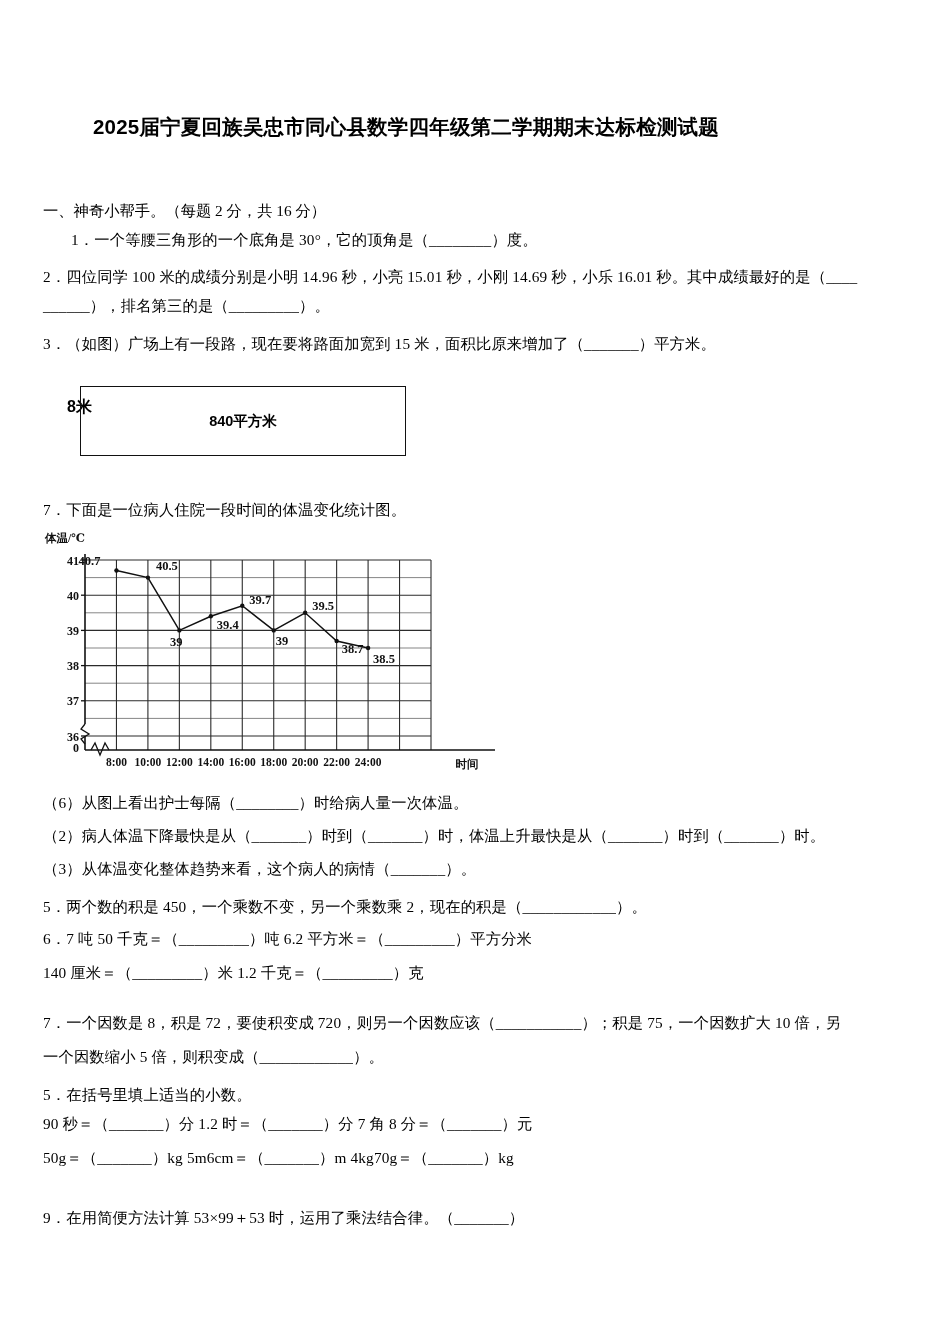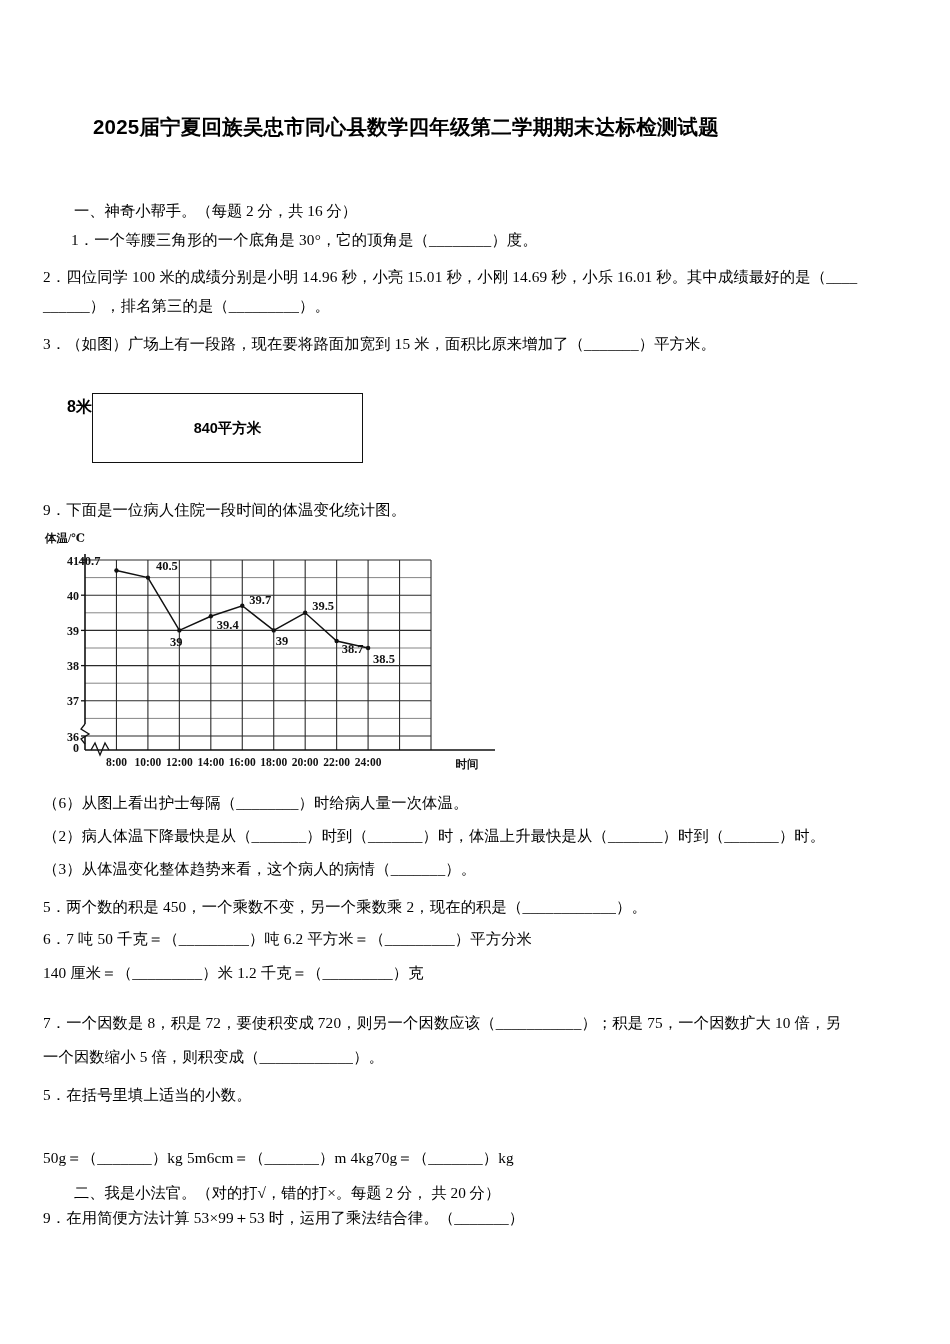--- a/index.html
+++ b/index.html
@@ -44,21 +44,20 @@
     font-size: 15.3px;
     line-height: 1.52;
     letter-spacing: 0.15px;
     white-space: nowrap;
   }
 
   .sec-head {
     font-size: 15.3px;
     line-height: 1.5;
     white-space: nowrap;
-    margin-left: 31px;
   }
 
   
   .fig-rect-wrap {
     position: absolute;
     left: 43px;
     top: 371px;
     width: 400px;
     height: 82px;
   }
@@ -66,26 +65,25 @@
     position: absolute;
     left: 24px;
     top: 26px;
     font-family: "Liberation Sans", "DejaVu Sans", sans-serif;
     font-weight: bold;
     font-size: 16px;
   }
   .fig-rect-box {
     position: absolute;
     left: 37px;
-    top: 22px;
-    width: 271px;
+    top: 15px;
+    width: 326px;
     height: 70px;
     border: 1.6px solid #111;
     box-sizing: border-box;
-    margin-left: 12px;
   }
   .fig-rect-inner {
     position: absolute;
     left: 0; right: 0;
     top: 50%;
     transform: translateY(-50%);
     text-align: center;
     font-family: "Liberation Sans", "DejaVu Sans", sans-serif;
     font-weight: bold;
     font-size: 14.5px;
@@ -152,21 +150,21 @@
   </div>
 
   <div class="fig-rect-wrap">
     <div class="fig-rect-label">8米</div>
     <div class="fig-rect-box">
       <div class="fig-rect-inner">840平方米</div>
     </div>
   </div>
 
   <div class="body-block" style="top:498px;">
-    <div class="line">9．下面是一位病人住院一段时间的体温变化统计图。</div>
+    <div class="line">7．下面是一位病人住院一段时间的体温变化统计图。</div>
   </div>
 
   <div class="chart-wrap">
     <svg class="chart-svg" width="460" height="250" viewBox="0 0 460 250">
       <g id="chart-render">
           <line x1="42" y1="208" x2="388" y2="208" stroke="#2b2b2b" stroke-width="1.1"></line>
           <line x1="42" y1="190.4" x2="388" y2="190.4" stroke="#6f6f6f" stroke-width="0.85"></line>
           <line x1="42" y1="172.8" x2="388" y2="172.8" stroke="#2b2b2b" stroke-width="1.1"></line>
           <line x1="42" y1="155.2" x2="388" y2="155.2" stroke="#6f6f6f" stroke-width="0.85"></line>
           <line x1="42" y1="137.6" x2="388" y2="137.6" stroke="#2b2b2b" stroke-width="1.1"></line>
@@ -263,24 +261,24 @@
   <div class="body-block" style="top:1011px;">
     <div class="line">7．一个因数是 8，积是 72，要使积变成 720，则另一个因数应该（___________）；积是 75，一个因数扩大 10 倍，另</div>
   </div>
   <div class="body-block" style="top:1045px;">
     <div class="line">一个因数缩小 5 倍，则积变成（____________）。</div>
   </div>
 
   <div class="body-block" style="top:1083px;">
     <div class="line">5．在括号里填上适当的小数。</div>
   </div>
+  <div class="body-block" style="top:1112px;">
+    <div class="line">90 秒＝（_______）分      1.2 时＝（_______）分      7 角 8 分＝（_______）元</div>
+  </div>
   <div class="body-block" style="top:1146px;">
     <div class="line">50g＝（_______）kg      5m6cm＝（_______）m      4kg70g＝（_______）kg</div>
   </div>
 
-  <div class="body-block" style="top:1182px;">
-    <div class="sec-head">二、我是小法官。（对的打√，错的打×。每题 2 分， 共 20 分）</div>
-  </div>
   <div class="body-block" style="top:1206px;">
     <div class="line">9．在用简便方法计算 53×99＋53 时，运用了乘法结合律。（_______）</div>
   </div>
 
 </div>
 
 </body></html>

